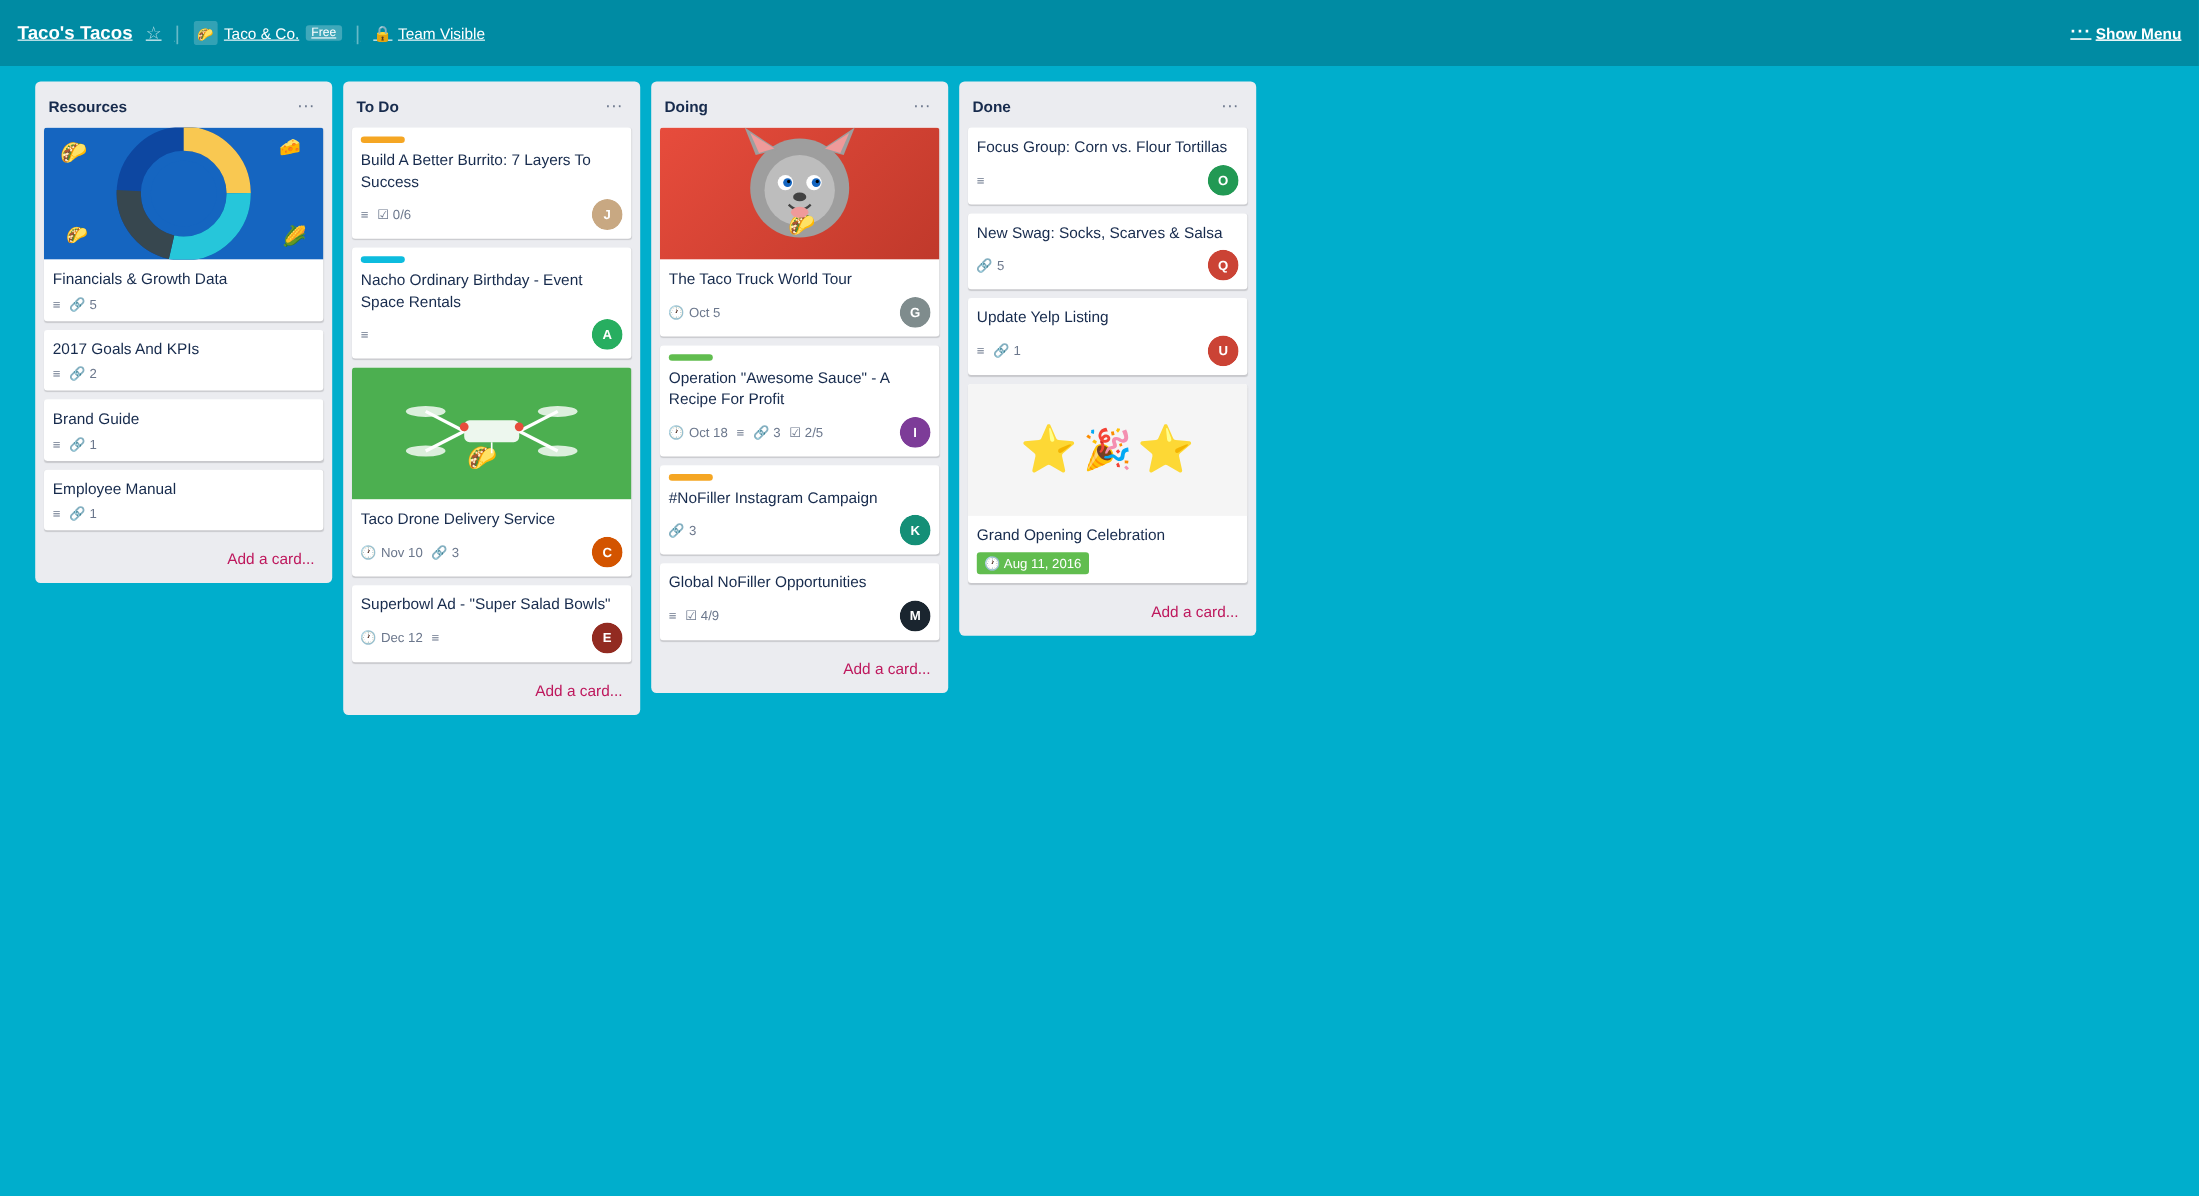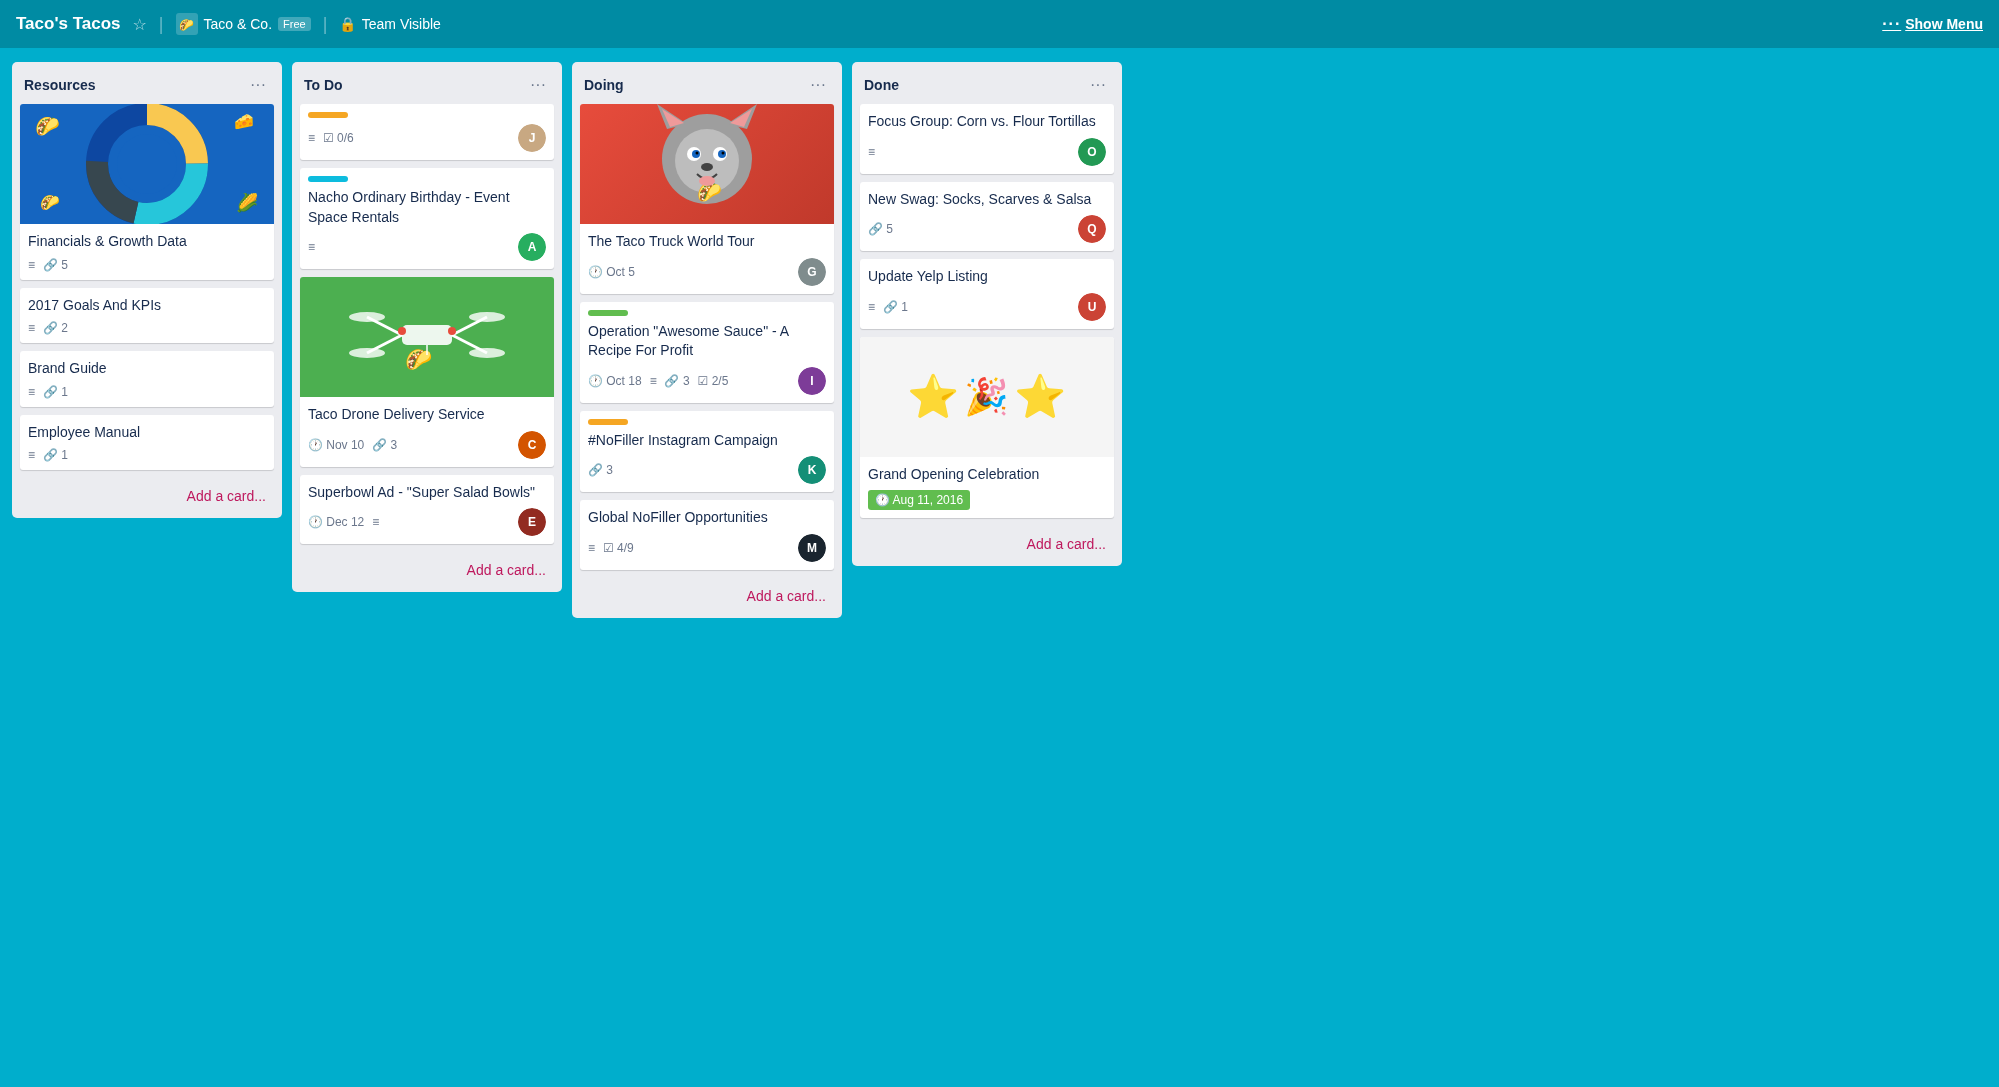--- a/index.html
+++ b/index.html
@@ -9,23 +9,24 @@
       min-height: 100vh;
       overflow-x: auto;
     }
 
     
     .header {
       background: rgba(0,0,0,0.2);
       display: flex;
       align-items: center;
       padding: 0 16px;
-      height: 48px;
+      height: 60px;
       color: white;
       gap: 12px;
+      text-decoration: underline;
     }
     .header-title {
       font-size: 17px;
       font-weight: bold;
       color: white;
     }
     .header-star {
       color: rgba(255,255,255,0.7);
       font-size: 16px;
       cursor: pointer;
@@ -73,20 +74,21 @@
       letter-spacing: 1px;
     }
 
     
     .board {
       display: flex;
       gap: 10px;
       padding: 14px 12px;
       align-items: flex-start;
       overflow-x: auto;
+      margin-left: 20px;
     }
 
     
     .column {
       background: #EBECF0;
       border-radius: 5px;
       width: 270px;
       min-width: 270px;
       padding: 8px;
       flex-shrink: 0;
@@ -294,20 +296,21 @@
             <span class="card-meta-item">≡</span>
             <span class="card-meta-item">🔗 1</span>
           </div>
         </div>
       </div><button class="add-card-btn">Add a card...</button></div>
     <div class="column"><div class="column-header">
         <span class="column-title">To Do</span>
         <button class="column-menu-btn">···</button>
       </div><div class="card">
         <div class="card-label label-yellow"></div>
+        <div class="card-title">Build A Better Burrito: 7 Layers To Success</div>
         <div class="card-footer">
           <div class="card-footer-left">
             <span class="card-meta-item">≡</span>
             <span class="card-meta-item">☑ 0/6</span>
           </div>
           <div class="avatar">
             <div class="avatar-circle" style="background: rgb(200, 168, 130);">J</div>
           </div>
         </div>
       </div><div class="card">

